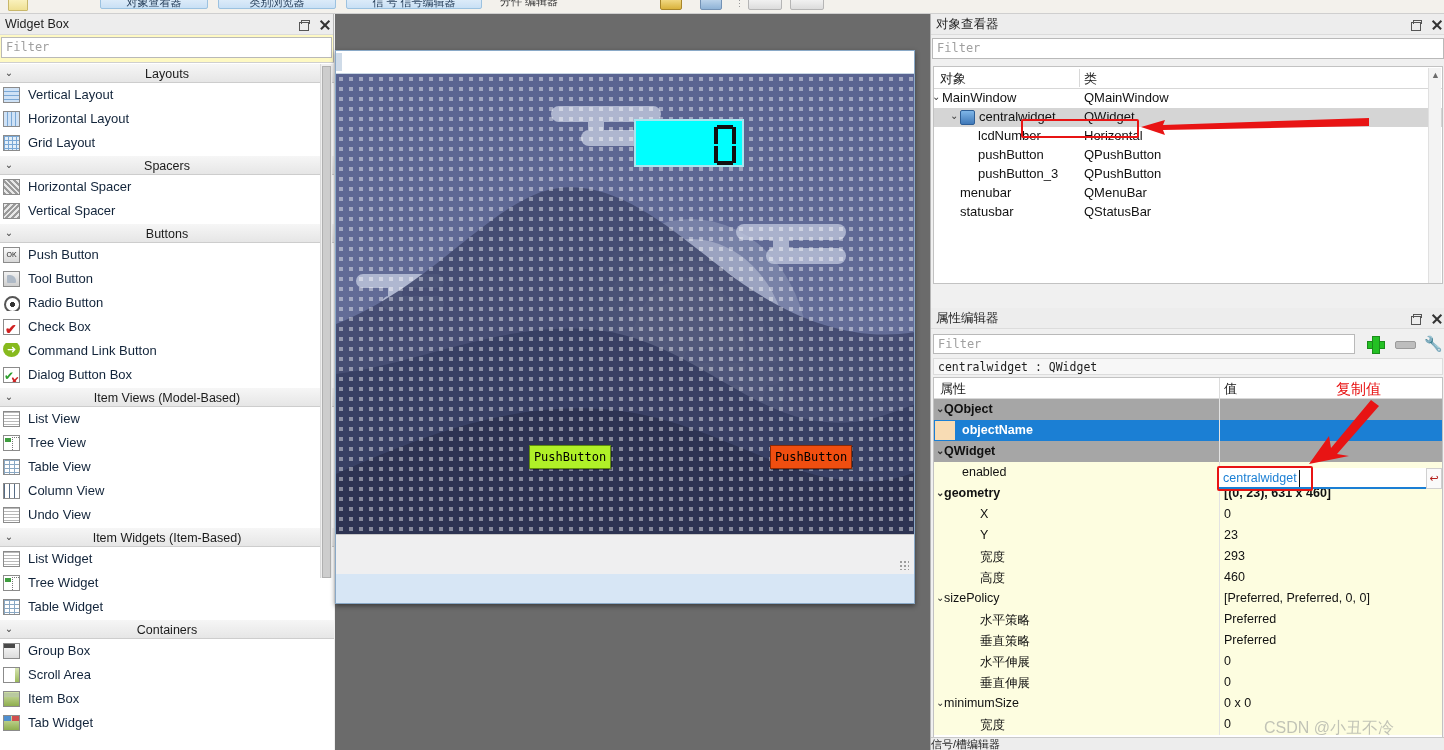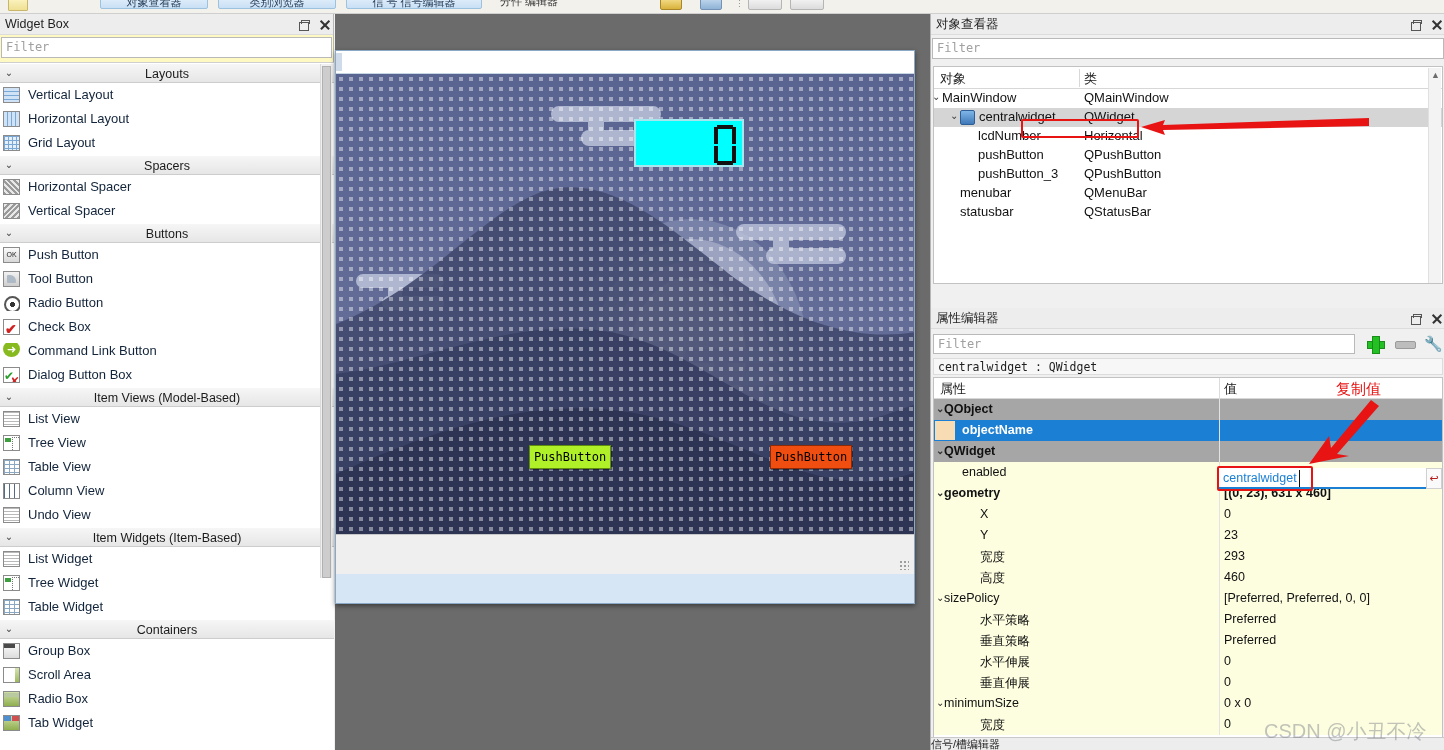--- a/index.html
+++ b/index.html
@@ -308,21 +308,21 @@
     position:absolute; right:0px; top:0px; width:16px; height:21px;
     background:#fafafa; border:1px solid #d0d0d0;
     color:#b3201c; font-size:11px; text-align:center; line-height:19px;
   }
   #pe-watermark {
     position:absolute; left: 290px; top: 30px; width: 40px; height: 40px;
     border-radius: 10px; background: rgba(214,100,100,.12);
     color: rgba(190,70,70,.25); font-size: 22px; text-align:center; line-height:40px;
   }
   #csdn-wm {
-    position:absolute; left: 1264px; top: 718px; font-size: 20px;
+    position:absolute; left: 1264px; top: 718px; font-size: 16px;
     color: rgba(120,125,130,.45); white-space: nowrap; z-index: 50;
   }
   #signaleditor-title {
     position:absolute; left:0; bottom:0; width:568px; height:13px;
     background:#ededed; border-top:1px solid #c9c9c9;
     font-size:11px; color:#1e1e1e; overflow:hidden; line-height:13px;
   }
   #signaleditor-title .btns { position:absolute; right:2px; top:0; display:flex; gap:8px; }
 </style>
 </head>
@@ -373,21 +373,21 @@
         <div class="wb-item"><span class="wb-ic ic-tableview"></span><span>Table View</span></div>
         <div class="wb-item"><span class="wb-ic ic-columnview"></span><span>Column View</span></div>
         <div class="wb-item"><span class="wb-ic ic-listview"></span><span>Undo View</span></div>
         <div class="wb-group"><span class="chev">⌄</span><span>Item Widgets (Item-Based)</span></div>
         <div class="wb-item"><span class="wb-ic ic-listview"></span><span>List Widget</span></div>
         <div class="wb-item"><span class="wb-ic ic-treeview"></span><span>Tree Widget</span></div>
         <div class="wb-item"><span class="wb-ic ic-tableview"></span><span>Table Widget</span></div>
         <div class="wb-group"><span class="chev">⌄</span><span>Containers</span></div>
         <div class="wb-item"><span class="wb-ic ic-groupbox"></span><span>Group Box</span></div>
         <div class="wb-item"><span class="wb-ic ic-scroll"></span><span>Scroll Area</span></div>
-        <div class="wb-item"><span class="wb-ic ic-toolbox"></span><span>Radio Box</span></div>
+        <div class="wb-item"><span class="wb-ic ic-toolbox"></span><span>Item Box</span></div>
         <div class="wb-item"><span class="wb-ic ic-tabwidget"></span><span>Tab Widget</span></div>
       </div>
     <div id="wb-scroll">
       <div class="thumb"></div>
     </div>
   </div>
 
   <div id="centerarea">
     <div id="mdi-window">
       <div id="mdi-menubar"></div>

